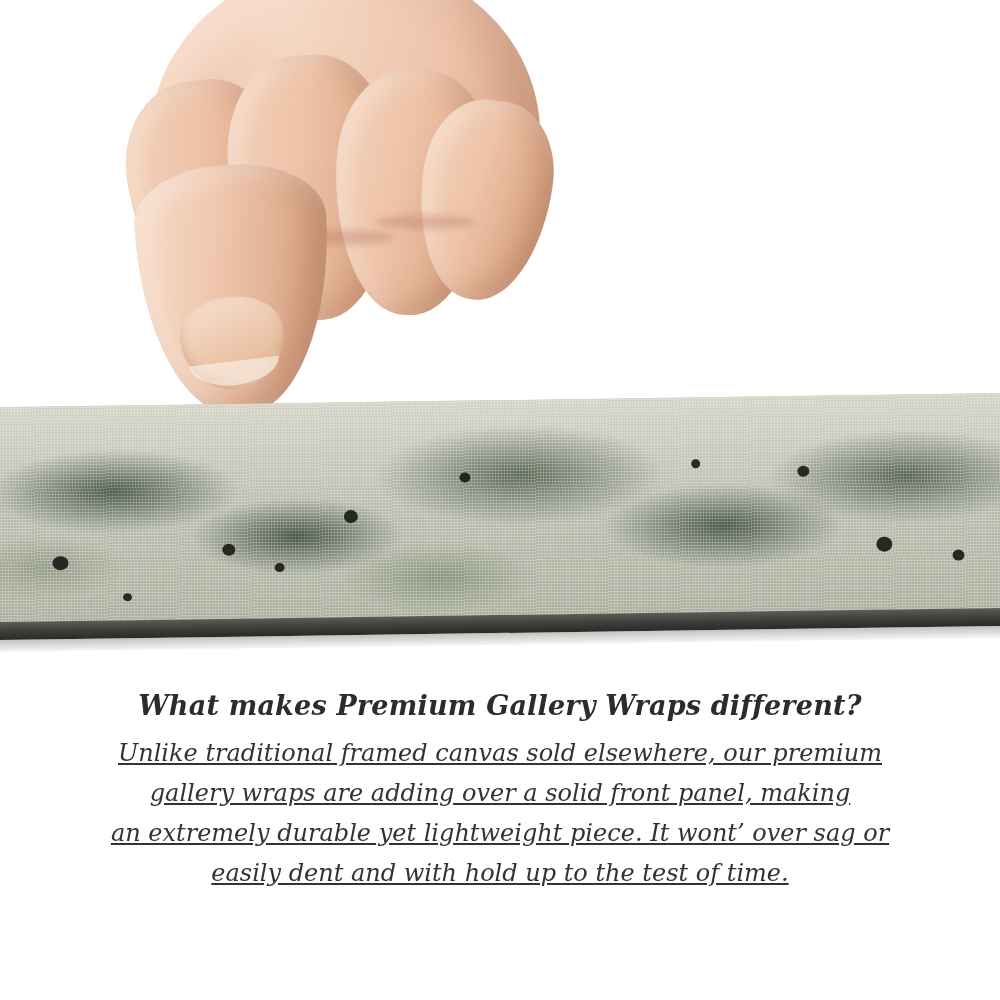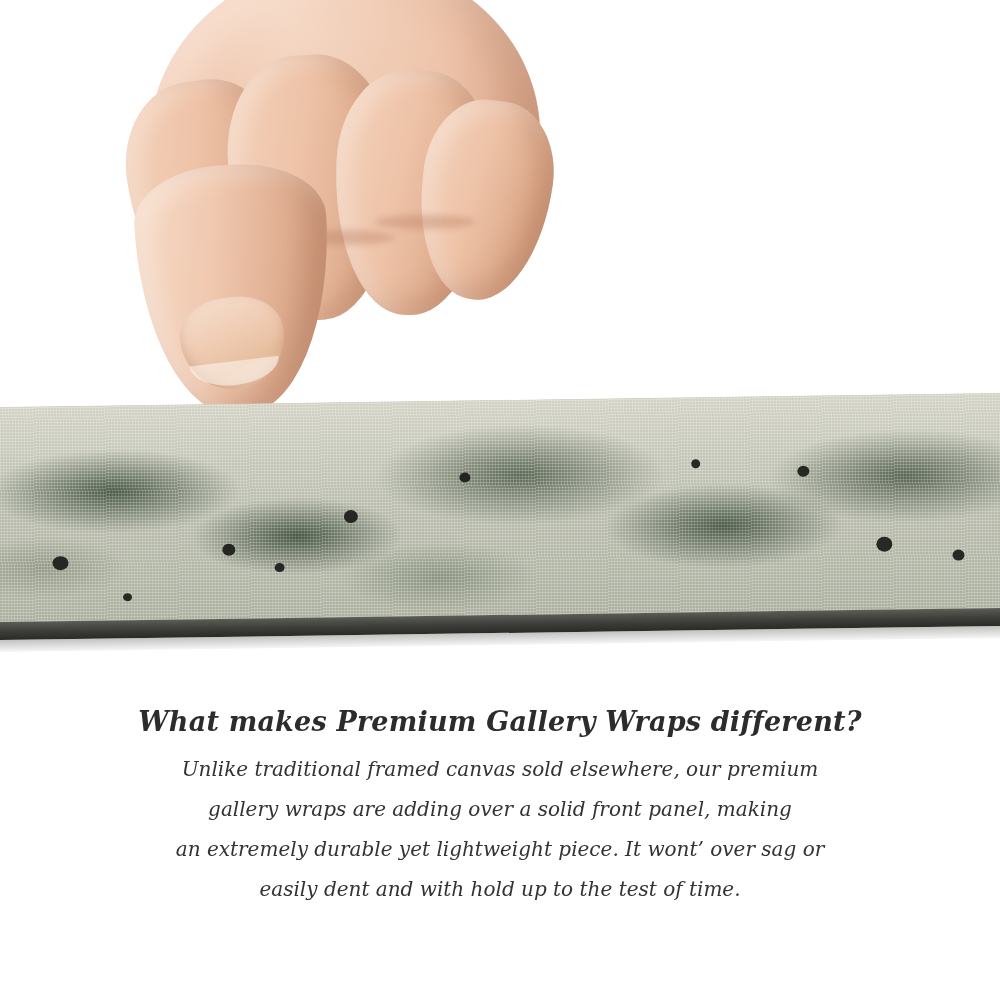--- a/index.html
+++ b/index.html
@@ -165,34 +165,34 @@
 
   
   .caption {
     position: absolute;
     left: 0;
     top: 690px;
     width: 1000px;
     text-align: center;
     font-family: "DejaVu Serif", serif;
     color: #2c2c2c;
-    margin-top: 16px;
   }
   .caption-heading {
     font-style: italic;
     font-weight: 700;
     font-size: 27px;
     letter-spacing: 0.2px;
     margin-bottom: 12px;
   }
   .caption-line {
     font-style: italic;
-    font-size: 20px;
+    font-size: 24px;
     line-height: 40px;
     color: #333333;
+    text-decoration: underline;
   }
 </style>
 </head>
 <body>
 
 <div class="page">
 
   <div class="photo">
 
     <div class="hand">

